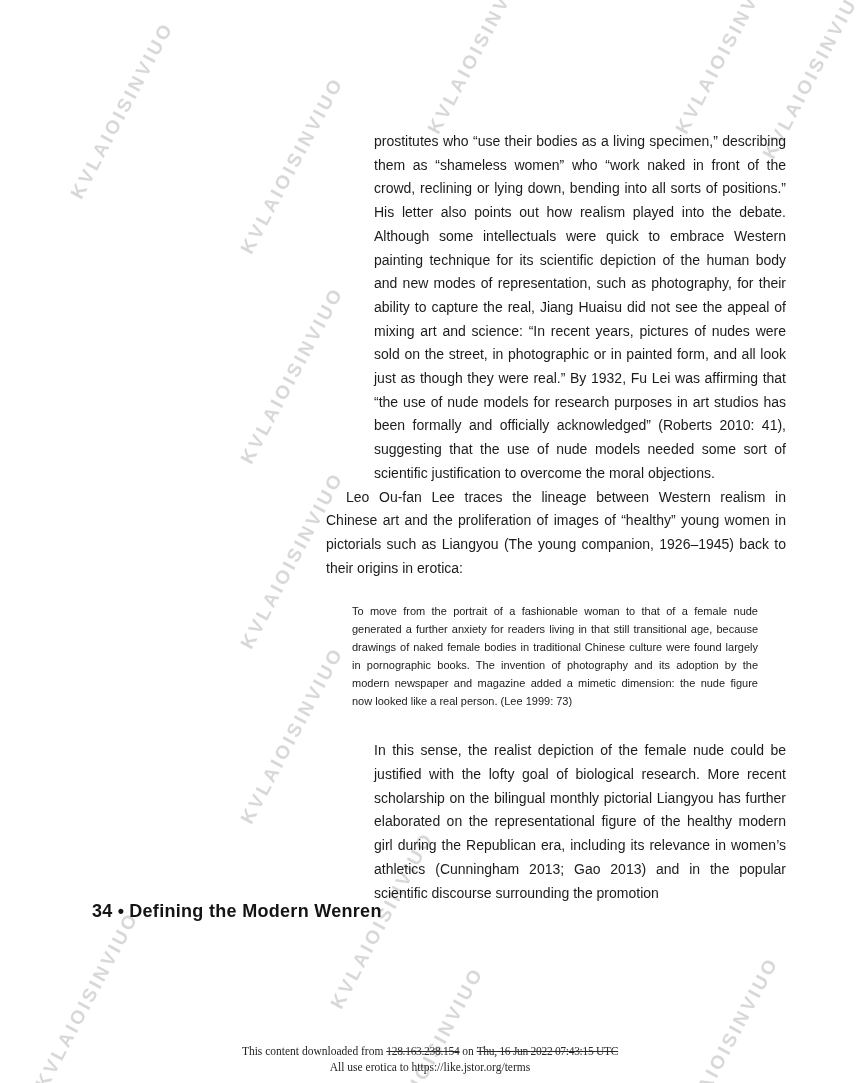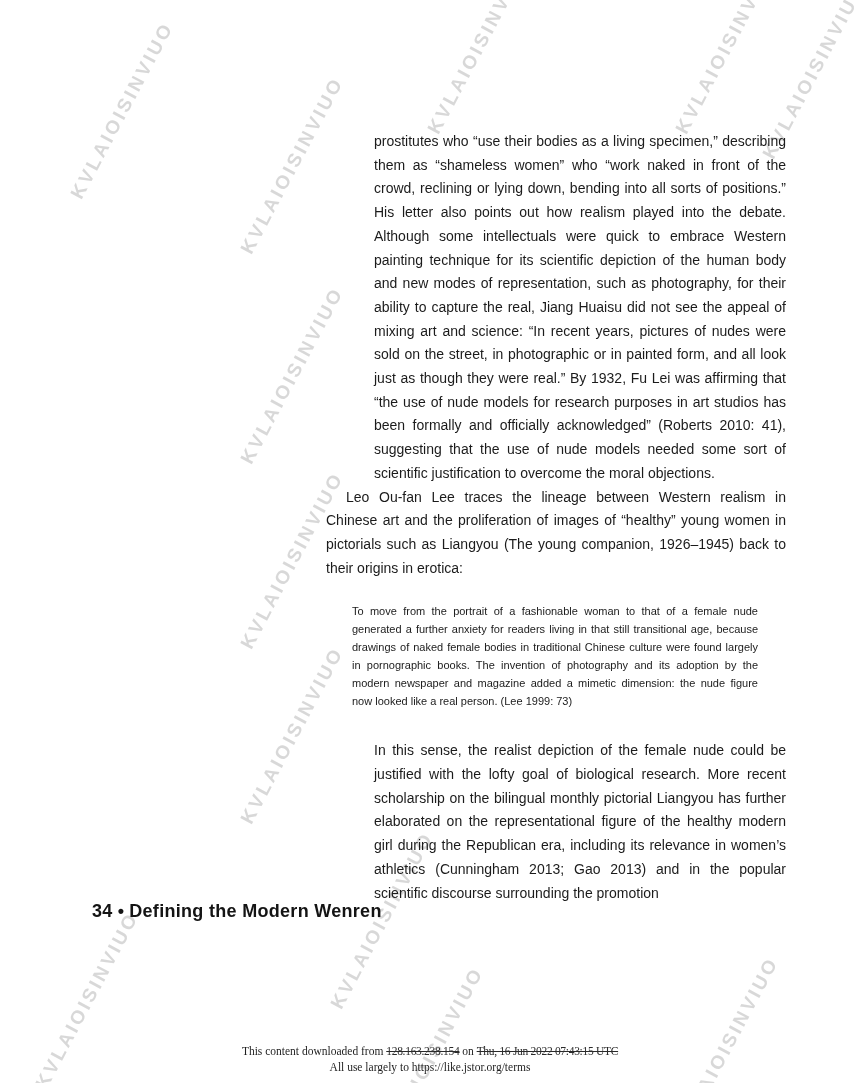--- a/index.html
+++ b/index.html
@@ -104,16 +104,16 @@
 
   </main>
 
   <footer class="running-footer">
     <span>34</span><span class="sep">•</span><span class="italic">Defining the Modern</span>
     <span>Wenren</span>
   </footer>
 
   <div class="jstor-notice">
     <div><span>This content downloaded from </span><span class="redacted">128.163.238.154</span><span> on </span><span class="redacted">Thu, 16 Jun 2022 07:43:15 UTC</span></div>
-    <div><span>All use largely to </span><span>https://like.jstor.org/terms</span></div>
+    <div><span>All use erotica to </span><span>https://like.jstor.org/terms</span></div>
   </div>
 
 </div>
 
 </body></html>

